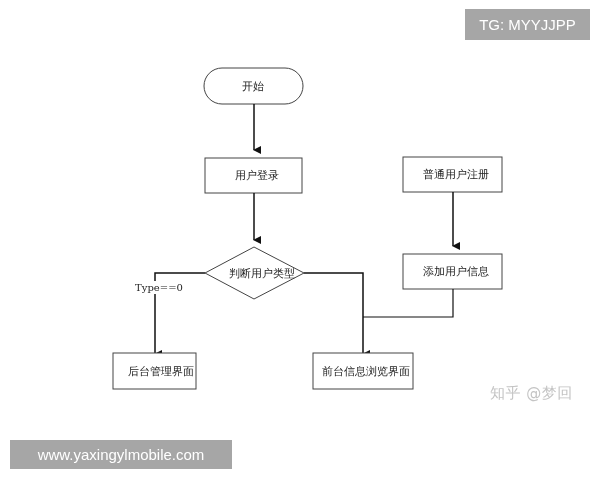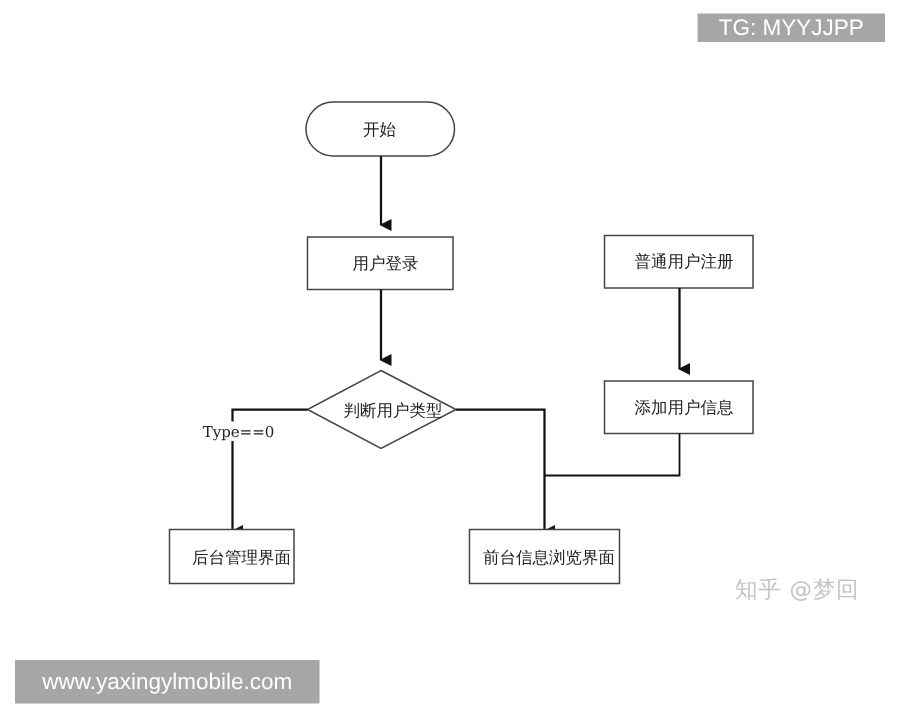--- a/index.html
+++ b/index.html
@@ -1,21 +1,21 @@
 <!DOCTYPE html>
 <html><head>
   <meta charset="utf-8">
   <style>
     html, body { margin: 0; padding: 0; }
     body { width: 600px; height: 480px; background: #ffffff; position: relative; overflow: hidden; font-family: "DejaVu Sans", sans-serif; }
     svg.diagram { position: absolute; left: 0; top: 0; }
     .node-text { font-family: "DejaVu Serif", serif; font-size: 11px; fill: #222; }
     .edge-label { font-family: "DejaVu Serif", serif; font-size: 10px; fill: #222; }
-    .wm-tag { position: absolute; left: 465px; top: 9px; width: 125px; height: 19px; background: #a6a6a6; color: #fff; font-family: "Liberation Sans", sans-serif; font-size: 15px; display: flex; align-items: center; justify-content: center; }
-    .wm-url { position: absolute; left: 10px; top: 440px; width: 203px; height: 29px; background: #a6a6a6; color: #fff; font-family: "Liberation Sans", sans-serif; font-size: 15px; display: flex; align-items: center; justify-content: center; }
+    .wm-tag { position: absolute; left: 465px; top: 9px; width: 125px; height: 31px; background: #a6a6a6; color: #fff; font-family: "Liberation Sans", sans-serif; font-size: 15px; display: flex; align-items: center; justify-content: center; }
+    .wm-url { position: absolute; left: 10px; top: 440px; width: 222px; height: 29px; background: #a6a6a6; color: #fff; font-family: "Liberation Sans", sans-serif; font-size: 15px; display: flex; align-items: center; justify-content: center; }
     .wm-zhihu { position: absolute; left: 490px; top: 384px; color: #c4c4c4; font-family: "DejaVu Sans", sans-serif; font-size: 15px; letter-spacing: 0.5px; text-align: center; }
   </style>
 </head>
 <body>
 
 <svg class="diagram" width="600" height="480" viewBox="0 0 600 480">
   <defs>
     <marker id="arrow" markerWidth="8" markerHeight="8" refX="4" refY="7" orient="auto" markerUnits="userSpaceOnUse">
       <path d="M0,0 L8,0 L4,8 Z" fill="#111"></path>
     </marker>

